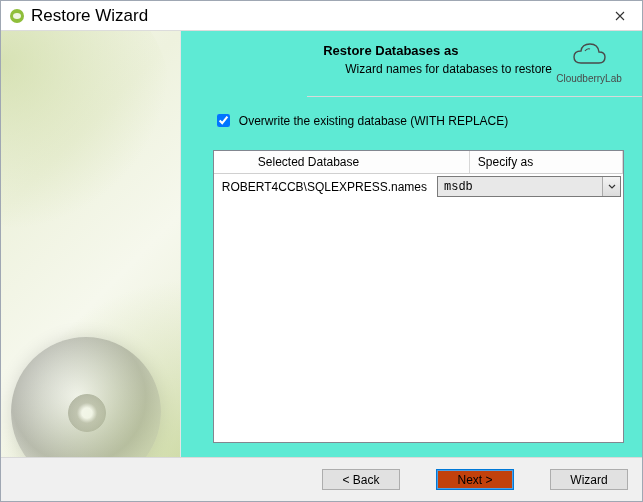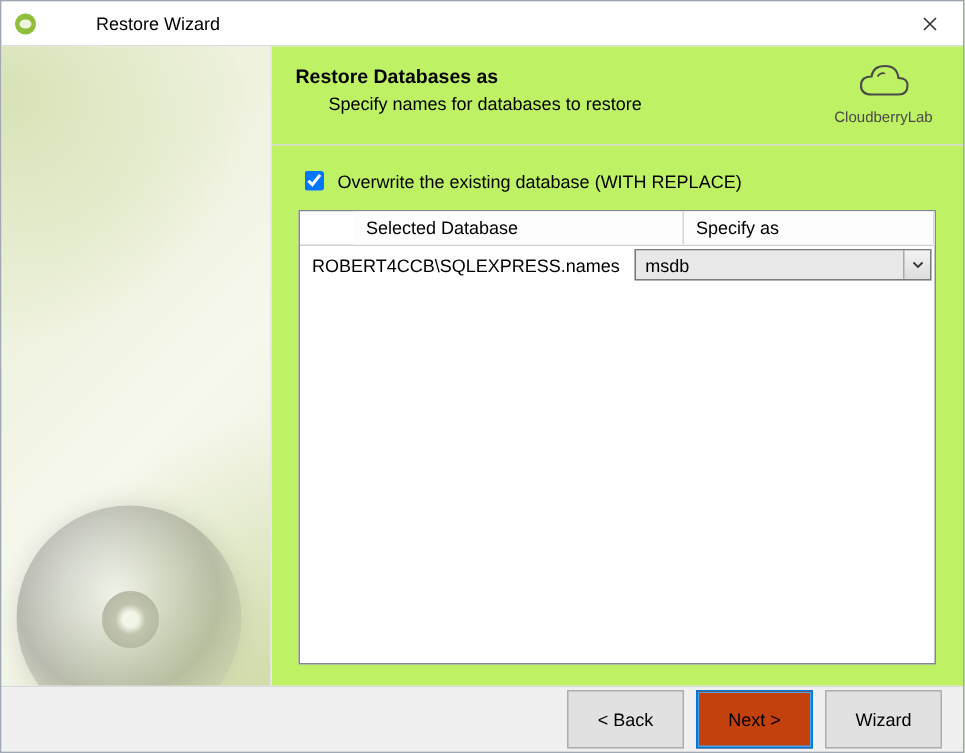--- a/index.html
+++ b/index.html
@@ -21,21 +21,21 @@
     border-bottom: 1px solid #dcdcdc;
     display: flex;
     align-items: center;
     padding: 0 0 0 8px;
   }
   .titlebar .app-icon {
     width: 16px; height: 16px;
     margin-right: 6px;
     display: flex; align-items: center; justify-content: center;
   }
-  .titlebar .title-text { flex: 1; font-size: 12px; color: #000; margin-left: 33px; }
+  .titlebar .title-text { flex: 1; font-size: 17px; color: #000; }
   .titlebar .close-btn {
     width: 45px; height: 29px;
     display: flex; align-items: center; justify-content: center;
     cursor: pointer;
   }
   .titlebar .close-btn svg { stroke: #333; }
 
   .body-area {
     flex: 1;
     display: flex;
@@ -81,22 +81,23 @@
     margin: -18px 0 0 -18px;
     border-radius: 50%;
     background: radial-gradient(circle, #fff 0 20%, #c2c3ba 40%, #aeb0a5 100%);
     border: 1px solid #b5b7ac;
   }
 
   .main {
     flex: 1;
     display: flex;
     flex-direction: column;
-    background: #bef264;
+    background: #5eead4;
     min-width: 0;
+    align-items: flex-end;
   }
   .header {
     padding: 10px 16px 12px 16px;
     display: flex;
     border-bottom: 1px solid #d9d9d9;
   }
   .header .htxt { flex: 1; }
   .header h1 { font-size: 13px; font-weight: bold; margin: 2px 0 4px 0; color: #000; }
   .header p { font-size: 12px; margin: 0 0 0 22px; color: #000; }
   .logo {
@@ -113,21 +114,21 @@
     flex: 1;
     padding: 14px 18px;
     display: flex;
     flex-direction: column;
     min-height: 0;
   }
   .checkbox-row {
     display: flex;
     align-items: center;
     gap: 6px;
-    margin-bottom: 10px;
+    margin-bottom: 20px;
     font-size: 12px;
   }
   .checkbox-row input[type=checkbox] {
     width: 13px; height: 13px;
   }
 
   .grid {
     flex: 1;
     border: 1px solid #828790;
     background: #fff;
@@ -157,20 +158,21 @@
   .gc {
     padding: 3px 8px;
     font-size: 12px;
     display: flex;
     align-items: center;
   }
   .gc.col1 { flex: 0 0 220px; }
   .gc.col2 {
     flex: 1;
     padding: 2px;
+    font-family: Liberation Mono, monospace;
   }
   .combo {
     flex: 1;
     display: flex;
     border: 1px solid #7a7a7a;
     background: #e1e1e1;
     height: 21px;
   }
   .combo input {
     flex: 1;
@@ -196,27 +198,28 @@
     border-top: 1px solid #d9d9d9;
     background: #f0f0f0;
     display: flex;
     align-items: center;
     justify-content: flex-end;
     padding: 0 14px;
     gap: 8px;
   }
   .btn {
     min-width: 78px;
-    height: 39px;
+    height: 21px;
     border: 1px solid #adadad;
     background: #e1e1e1;
     font-size: 12px;
     font-family: inherit;
     cursor: pointer;
     padding: 0 10px;
+    margin-left: 28px;
   }
   .btn.primary {
     border: 1px solid #0078d7;
     box-shadow: inset 0 0 0 1px #4ca0e6;
     background: #c2410c;
   }
 </style>
 </head>
 <body>
 
@@ -237,21 +240,21 @@
 
 <div class="body-area">
   <div class="sidebar">
     <div class="disc"></div>
   </div>
 
   <div class="main">
     <div class="header">
       <div class="htxt">
         <h1>Restore Databases as</h1>
-        <p>Specify names for databases to restore</p>
+        <p>Wizard names for databases to restore</p>
       </div>
       <div class="logo">
         <svg width="36" height="30" viewBox="0 0 36 30">
           <path d="M10 22 q-7 0 -7 -6 q0 -6 7 -6 q1 -7 9 -7 q8 0 9 8 q6 0 6 5 q0 6 -6 6 z" fill="none" stroke="#4a4a4a" stroke-width="1.4"></path>
           <path d="M14 10 q2 -3 5 -2" fill="none" stroke="#4a4a4a" stroke-width="1.2"></path>
         </svg>
         <span>CloudberryLab</span>
       </div>
     </div>
 

